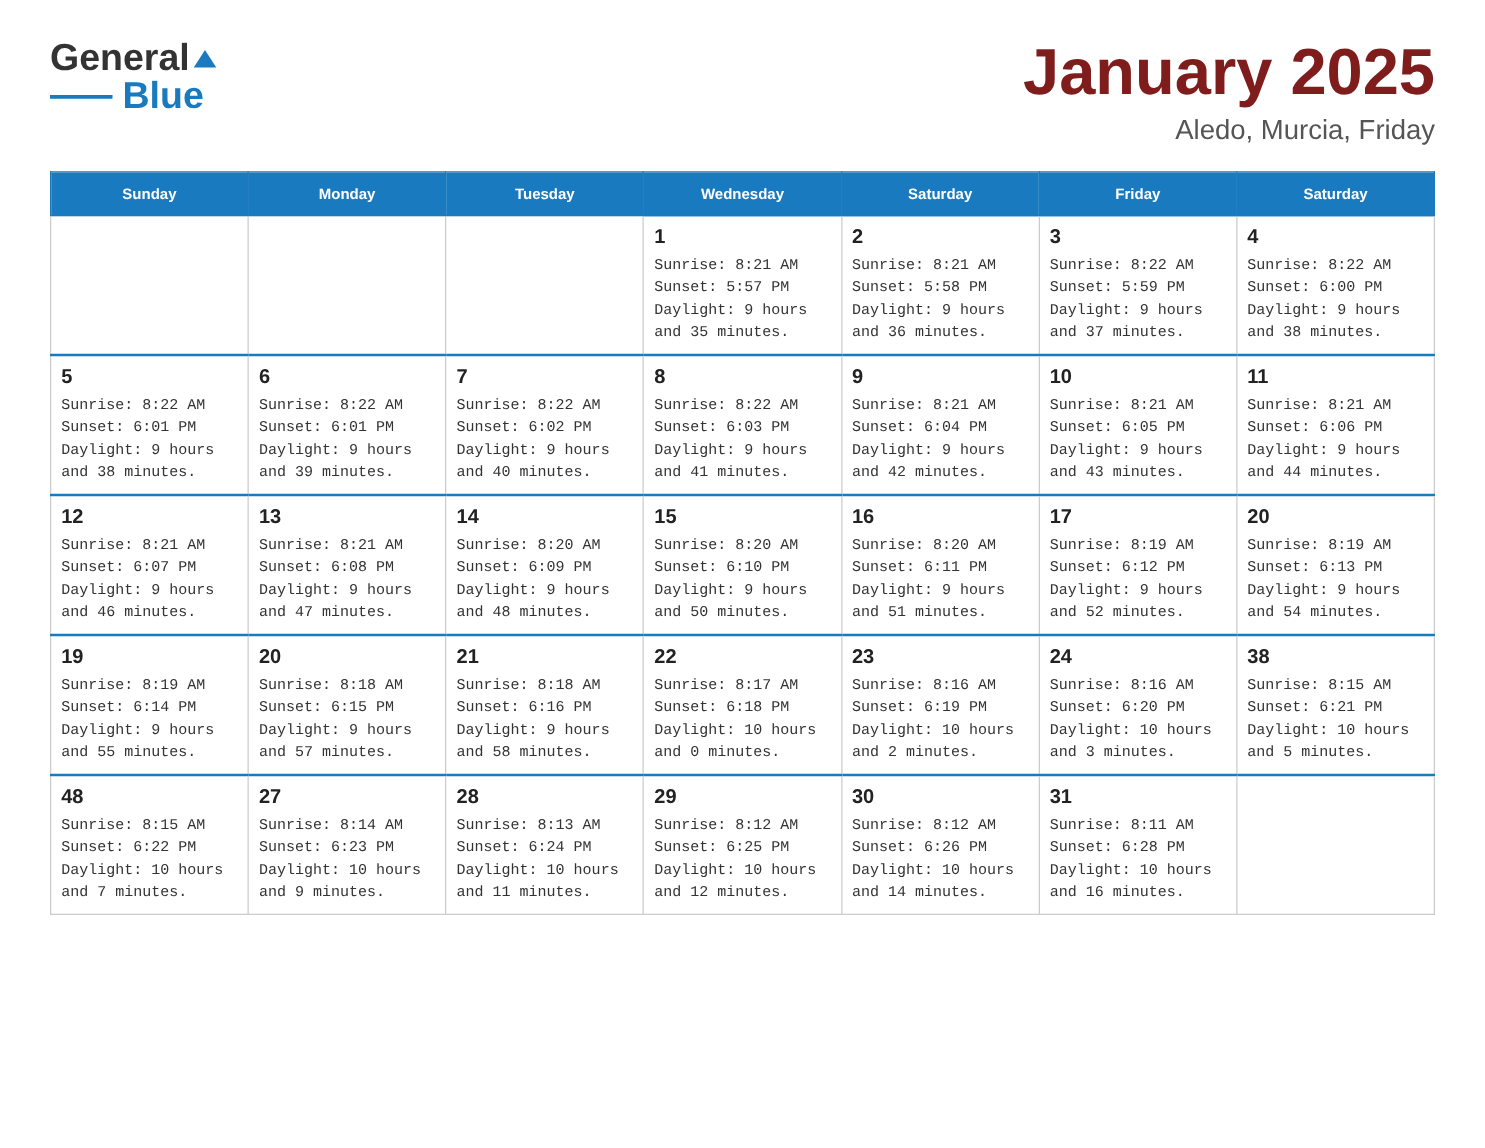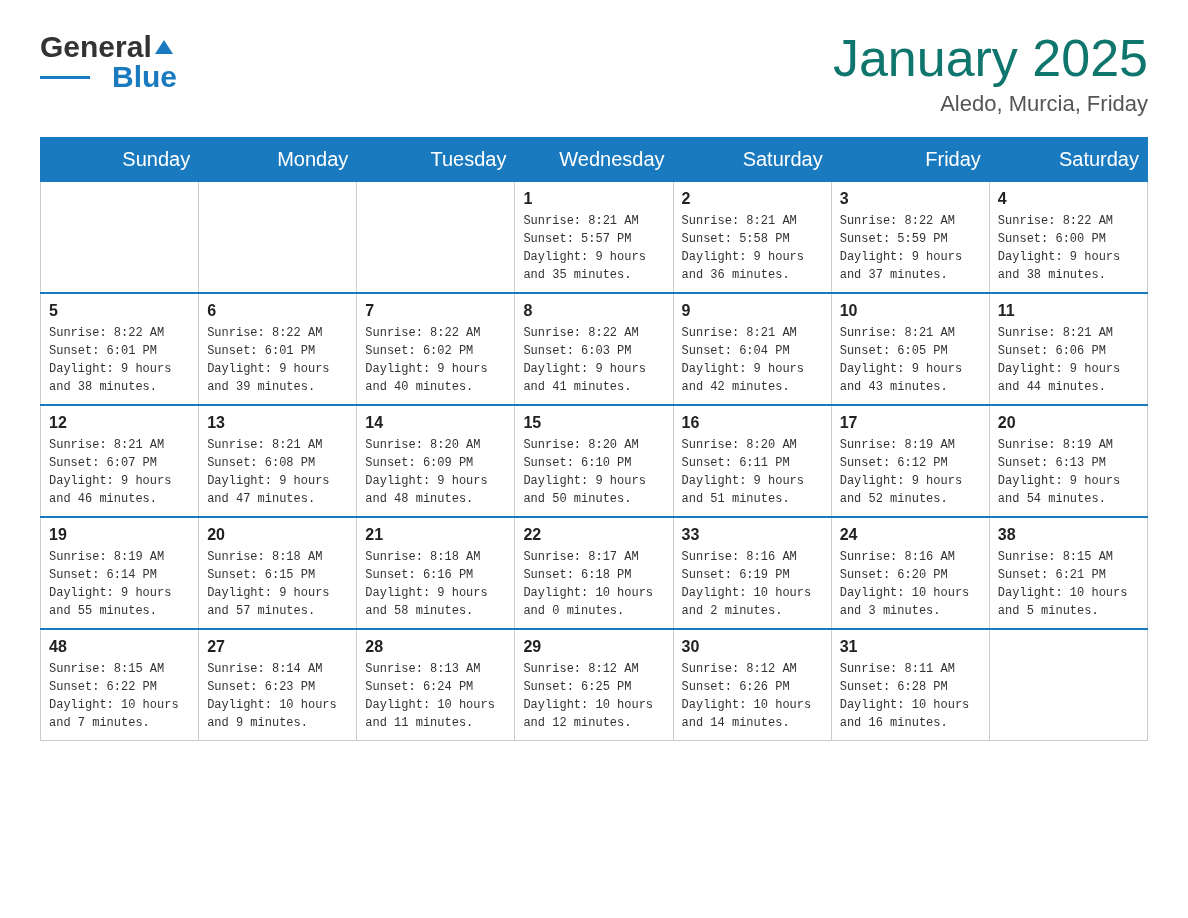--- a/index.html
+++ b/index.html
@@ -14,41 +14,41 @@
       display: flex;
       justify-content: space-between;
       align-items: flex-start;
       margin-bottom: 20px;
     }
     .title-block {
       text-align: right;
     }
     .calendar-title {
       font-size: 52px;
-      font-weight: normal;
-      color: #0f766e;
+      font-weight: bold;
+      color: #7f1d1d;
       line-height: 1.1;
     }
     .calendar-subtitle {
       font-size: 22px;
       color: #555;
       margin-top: 4px;
     }
     table {
       width: 100%;
       border-collapse: collapse;
       table-layout: fixed;
     }
     thead tr th {
       background: #1a7abf;
       color: #fff;
-      font-size: 20px;
-      font-weight: normal;
+      font-size: 12px;
+      font-weight: bold;
       padding: 10px 8px;
-      text-align: right;
+      text-align: center;
       border: 1px solid #1a7abf;
     }
     tbody tr td {
       vertical-align: top;
       border: 1px solid #ccc;
       padding: 8px;
       font-size: 12.5px;
       color: #333;
       min-height: 100px;
       height: 110px;
@@ -102,21 +102,21 @@
 <div class="header">
   <div class="logo-block">
     <div class="logo-row1">
       <span class="logo-general">General</span>
       <span class="logo-icon">
         <svg width="22" height="18" viewBox="0 0 22 18">
           <polygon points="11,2 20,16 2,16" fill="#1a7abf"></polygon>
         </svg>
       </span>
     </div>
-    <div style="display:flex; align-items:center; gap:18px; margin-top:-4px;">
+    <div style="display:flex; align-items:center; gap:4px; margin-top:-4px;">
       <span style="width:50px; height:3px; background:#1a7abf; display:inline-block;"></span>
       <span class="logo-blue-part" style="margin-left:4px;">Blue</span>
     </div>
   </div>
   <div class="title-block">
     <div class="calendar-title">January 2025</div>
     <div class="calendar-subtitle">Aledo, Murcia, Friday</div>
   </div>
 </div>
 
@@ -225,21 +225,21 @@
         </td>
         <td>
           <span class="day-number">21</span>
           <div class="day-info">Sunrise: 8:18 AM<br>Sunset: 6:16 PM<br>Daylight: 9 hours<br>and 58 minutes.</div>
         </td>
         <td>
           <span class="day-number">22</span>
           <div class="day-info">Sunrise: 8:17 AM<br>Sunset: 6:18 PM<br>Daylight: 10 hours<br>and 0 minutes.</div>
         </td>
         <td>
-          <span class="day-number">33</span>
+          <span class="day-number">23</span>
           <div class="day-info">Sunrise: 8:16 AM<br>Sunset: 6:19 PM<br>Daylight: 10 hours<br>and 2 minutes.</div>
         </td>
         <td>
           <span class="day-number">24</span>
           <div class="day-info">Sunrise: 8:16 AM<br>Sunset: 6:20 PM<br>Daylight: 10 hours<br>and 3 minutes.</div>
         </td>
         <td>
           <span class="day-number">38</span>
           <div class="day-info">Sunrise: 8:15 AM<br>Sunset: 6:21 PM<br>Daylight: 10 hours<br>and 5 minutes.</div>
         </td>

